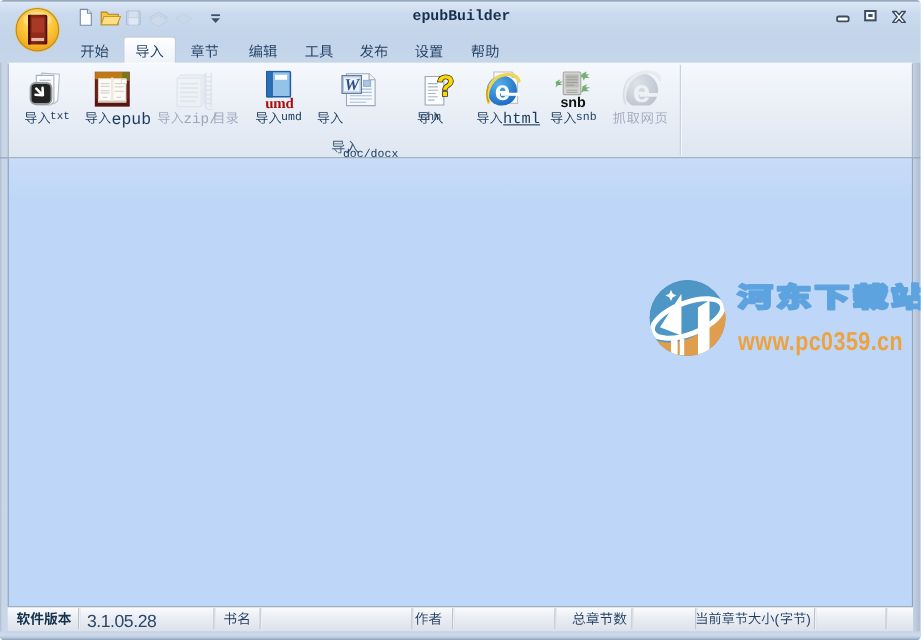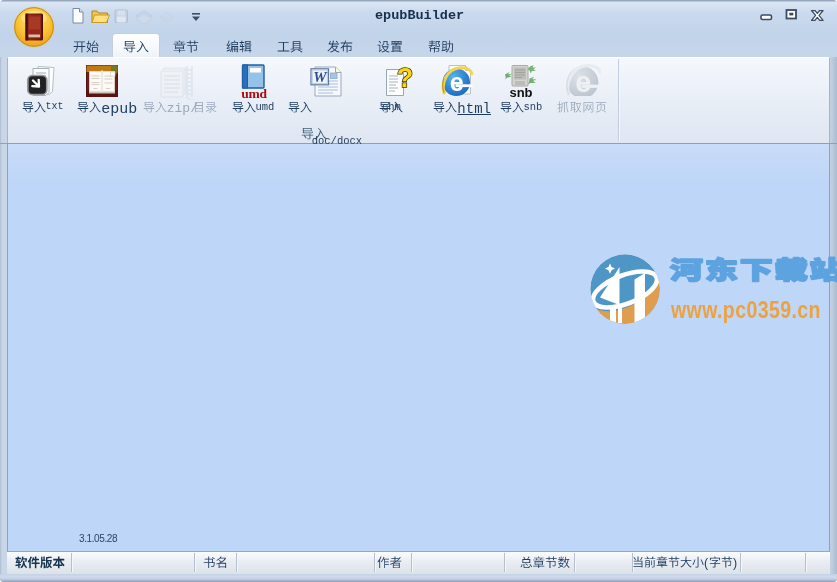--- a/index.html
+++ b/index.html
@@ -348,21 +348,21 @@
     <div class="abs" style="left:740px;top:553px;width:1px;height:19px;background:#b6c0cc;border-right:1px solid #f5f7f9;"></div>
     <div class="abs" style="left:805px;top:553px;width:1px;height:19px;background:#b6c0cc;border-right:1px solid #f5f7f9;"></div>
     <svg style="position:absolute;left:14.5px;top:555.5px;overflow:visible" width="51" height="12.5">
       <g fill="#17344f">
         <use href="#bd8f6f" transform="translate(0,0) scale(0.125,0.125)"></use>
         <use href="#bd4ef6" transform="translate(12.5,0) scale(0.125,0.125)"></use>
         <use href="#bd7248" transform="translate(25,0) scale(0.125,0.125)"></use>
         <use href="#bd672c" transform="translate(37.5,0) scale(0.125,0.125)"></use>
       </g>
     </svg>
-    <div class="abs" style="left:79px;top:533px;font-size:10px;letter-spacing:-0.4px;color:#2a4767;">3.1.05.28</div>
+    <div class="abs" style="left:79px;top:557px;font-size:16px;letter-spacing:-0.4px;color:#2a4767;">3.1.05.28</div>
     <svg style="position:absolute;left:202.5px;top:555.5px;overflow:visible" width="26" height="12.5">
       <g fill="#1e3c5f">
         <use href="#ui4e66" transform="translate(0,0) scale(0.125,0.125)"></use>
         <use href="#ui540d" transform="translate(12.5,0) scale(0.125,0.125)"></use>
       </g>
     </svg>
     <svg style="position:absolute;left:376.5px;top:555.5px;overflow:visible" width="26" height="12.5">
       <g fill="#1e3c5f">
         <use href="#ui4f5c" transform="translate(0,0) scale(0.125,0.125)"></use>
         <use href="#ui8005" transform="translate(12.5,0) scale(0.125,0.125)"></use>

